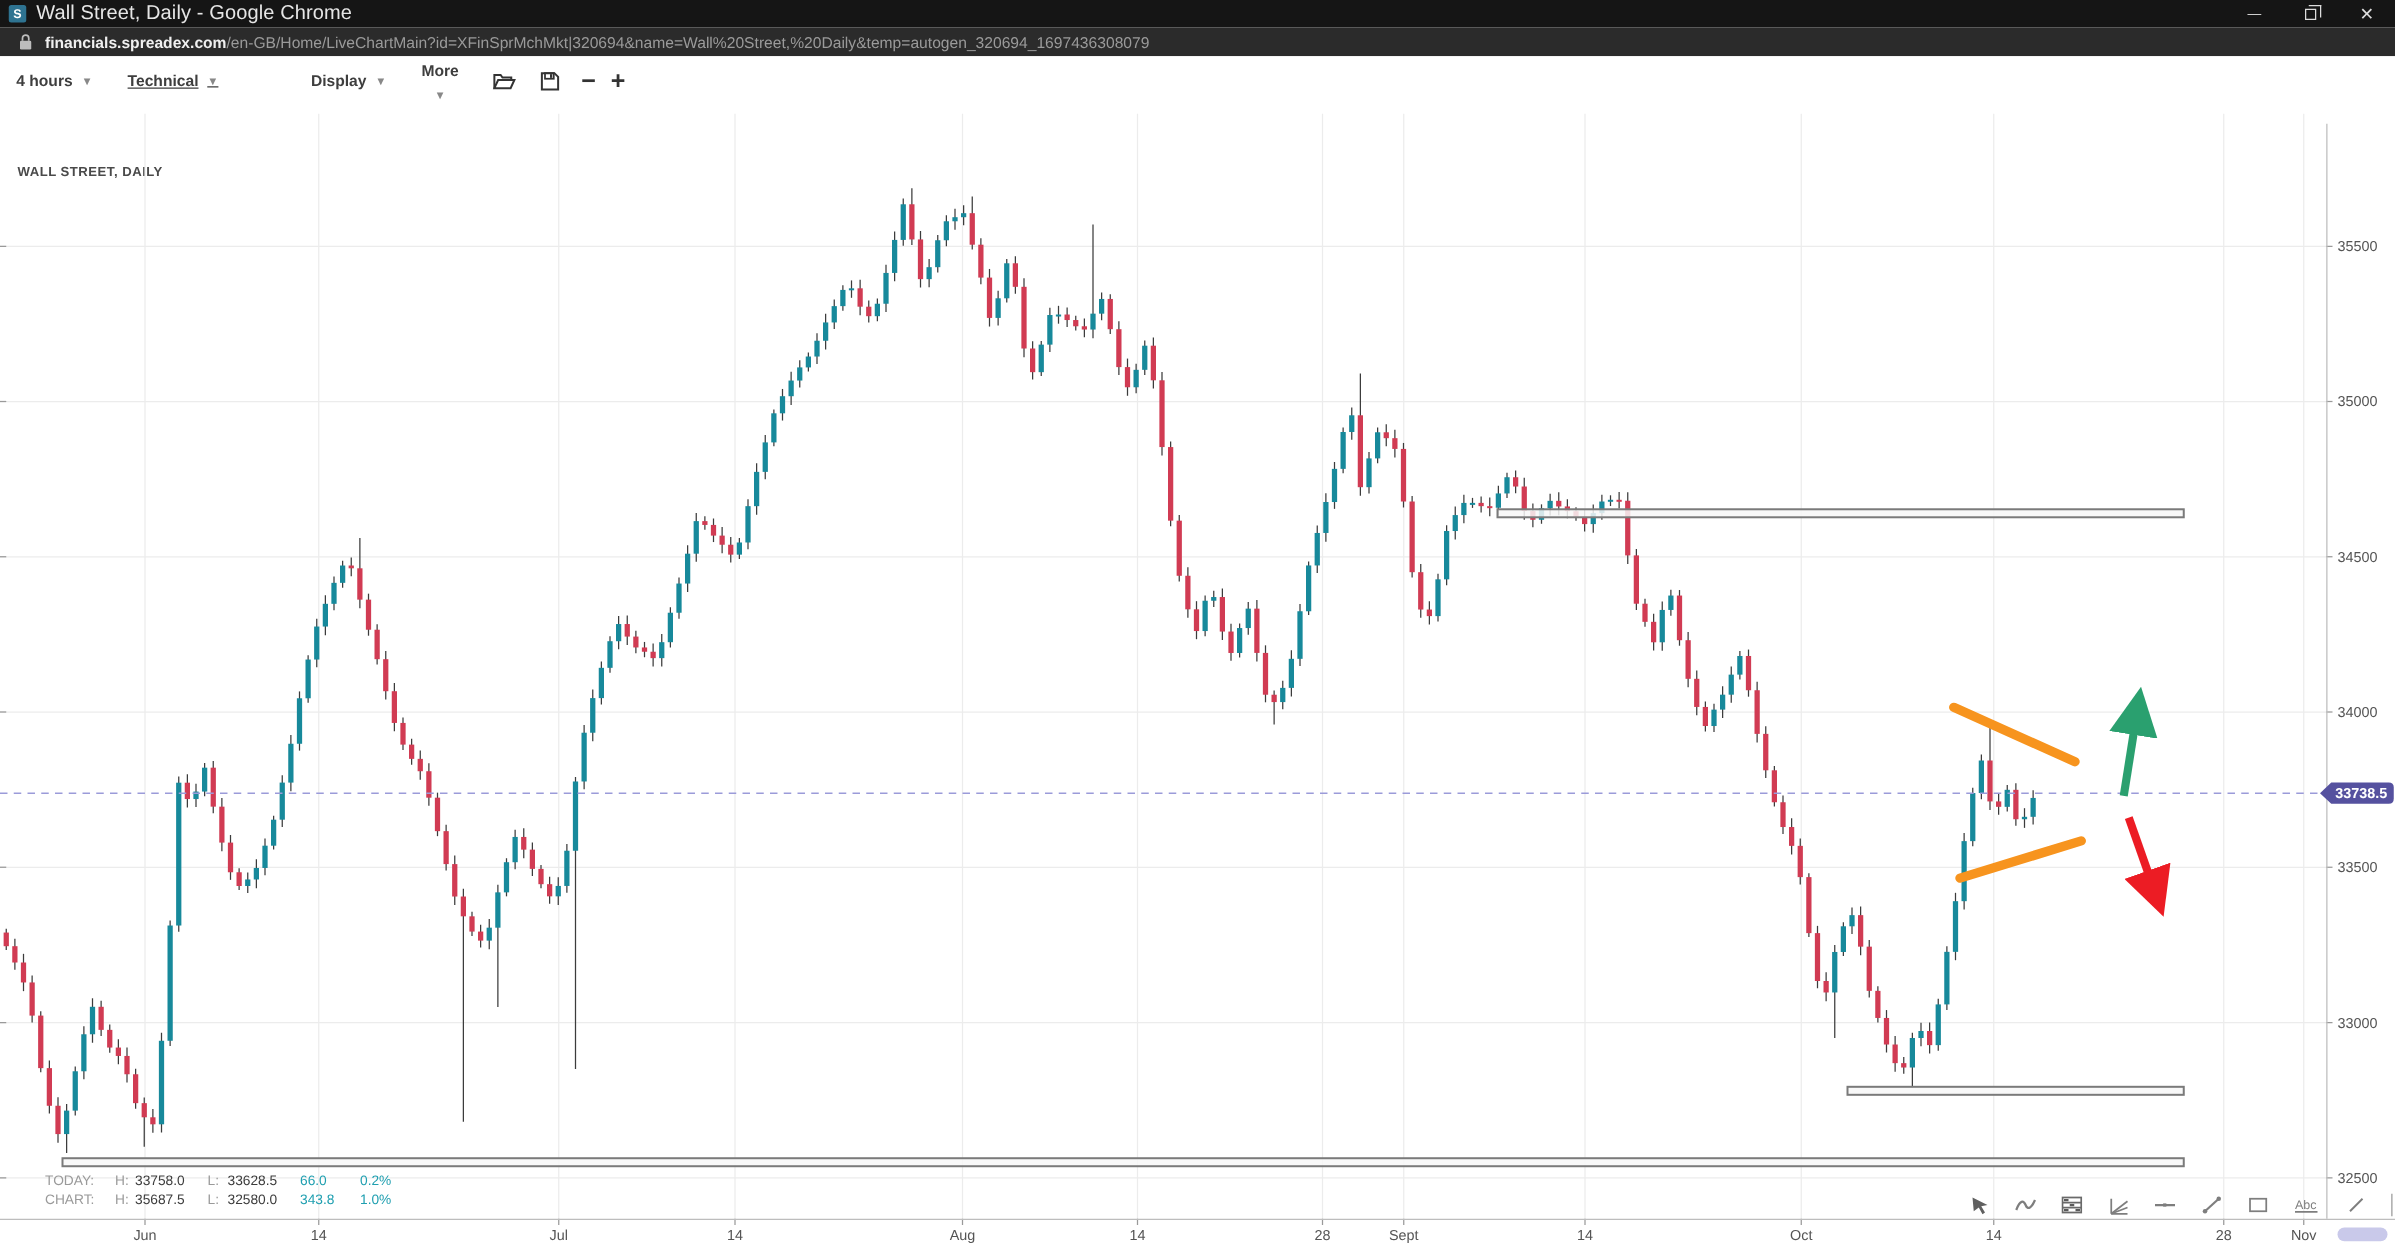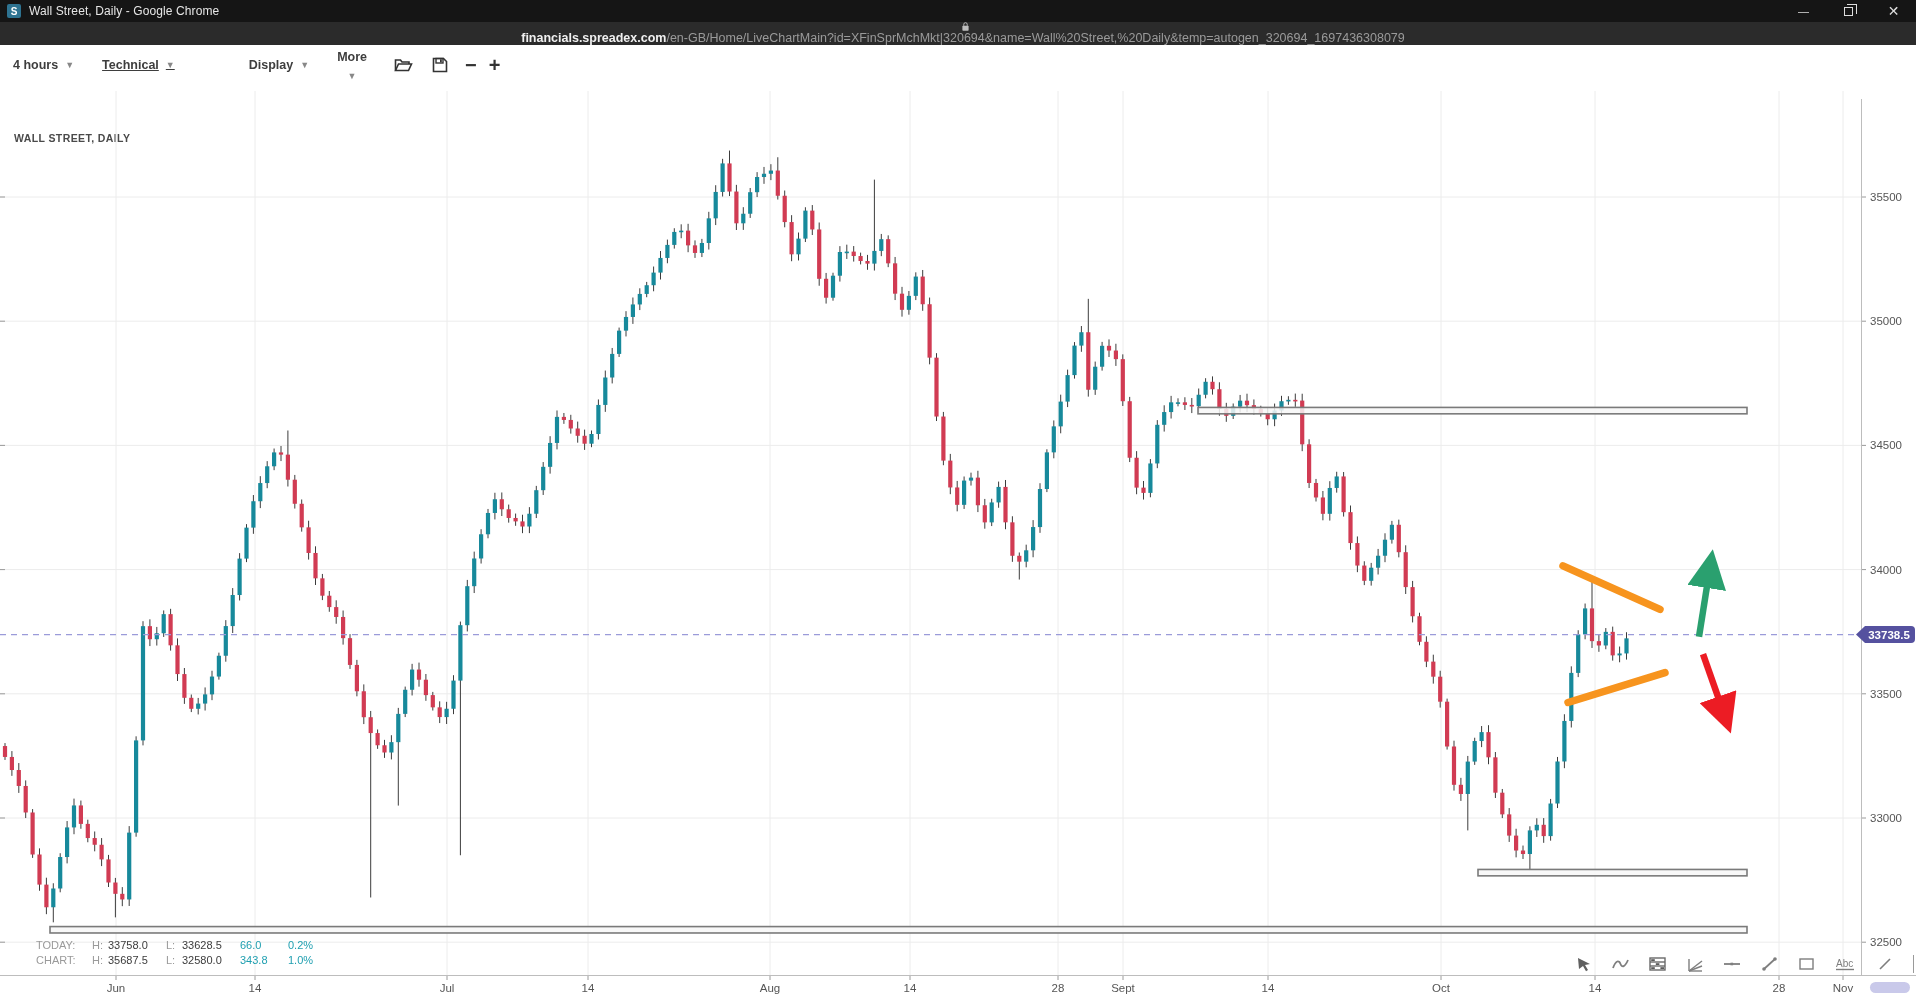--- a/index.html
+++ b/index.html
@@ -4,30 +4,30 @@
 <style>
   * { margin:0; padding:0; box-sizing:border-box; }
   html,body { width:1916px; height:997px; overflow:hidden; background:#fff;
     font-family:"Liberation Sans", sans-serif; }
 
   
   #titlebar { position:absolute; left:0; top:0; width:1916px; height:22px; background:#151515;
     display:flex; align-items:center; color:#e6e6e6; }
   #app-logo { width:14px; height:14px; margin-left:7px; border-radius:2px; background:#2e7391;
     color:#fff; font-size:10px; font-weight:bold; display:flex; align-items:center; justify-content:center; }
-  #win-title { margin-left:8px; font-size:12px; letter-spacing:.1px; }
+  #win-title { margin-left:8px; font-size:16px; letter-spacing:.1px; }
   #win-controls { margin-left:auto; display:flex; height:22px; }
   .win-btn { width:45px; height:22px; background:none; border:none; color:#ddd; font-size:11px;
     display:flex; align-items:center; justify-content:center; cursor:pointer; }
   .restore-glyph { width:9px; height:9px; border:1px solid #ddd; position:relative; background:#151515; }
   .restore-glyph:before { content:""; position:absolute; left:2px; top:-4px; width:9px; height:9px;
     border:1px solid #ddd; border-left:none; border-bottom:none; }
 
   #urlbar { position:absolute; left:0; top:22px; width:1916px; height:23px; background:#2b2b2b;
-    display:flex; align-items:center;flex-direction:column; }
+    display:flex; align-items:center; }
   #url-text { margin-left:10px; font-size:12.5px; white-space:nowrap; cursor:text; }
   #url-domain { color:#f0f0f0; font-weight:bold; }
   #url-path { color:#9a9a9a; }
 
   
   #toolbar { position:absolute; left:0; top:45px; width:1916px; height:40px; background:#fff;
     display:flex; align-items:center; }
   .dd { display:flex; align-items:center; gap:7px; background:none; border:none; cursor:pointer;
     font-family:"Liberation Sans", sans-serif; font-size:12.5px; font-weight:bold; color:#3e3e3e; padding:0;text-align:right; }
   .caret { font-size:9px; color:#888; }

